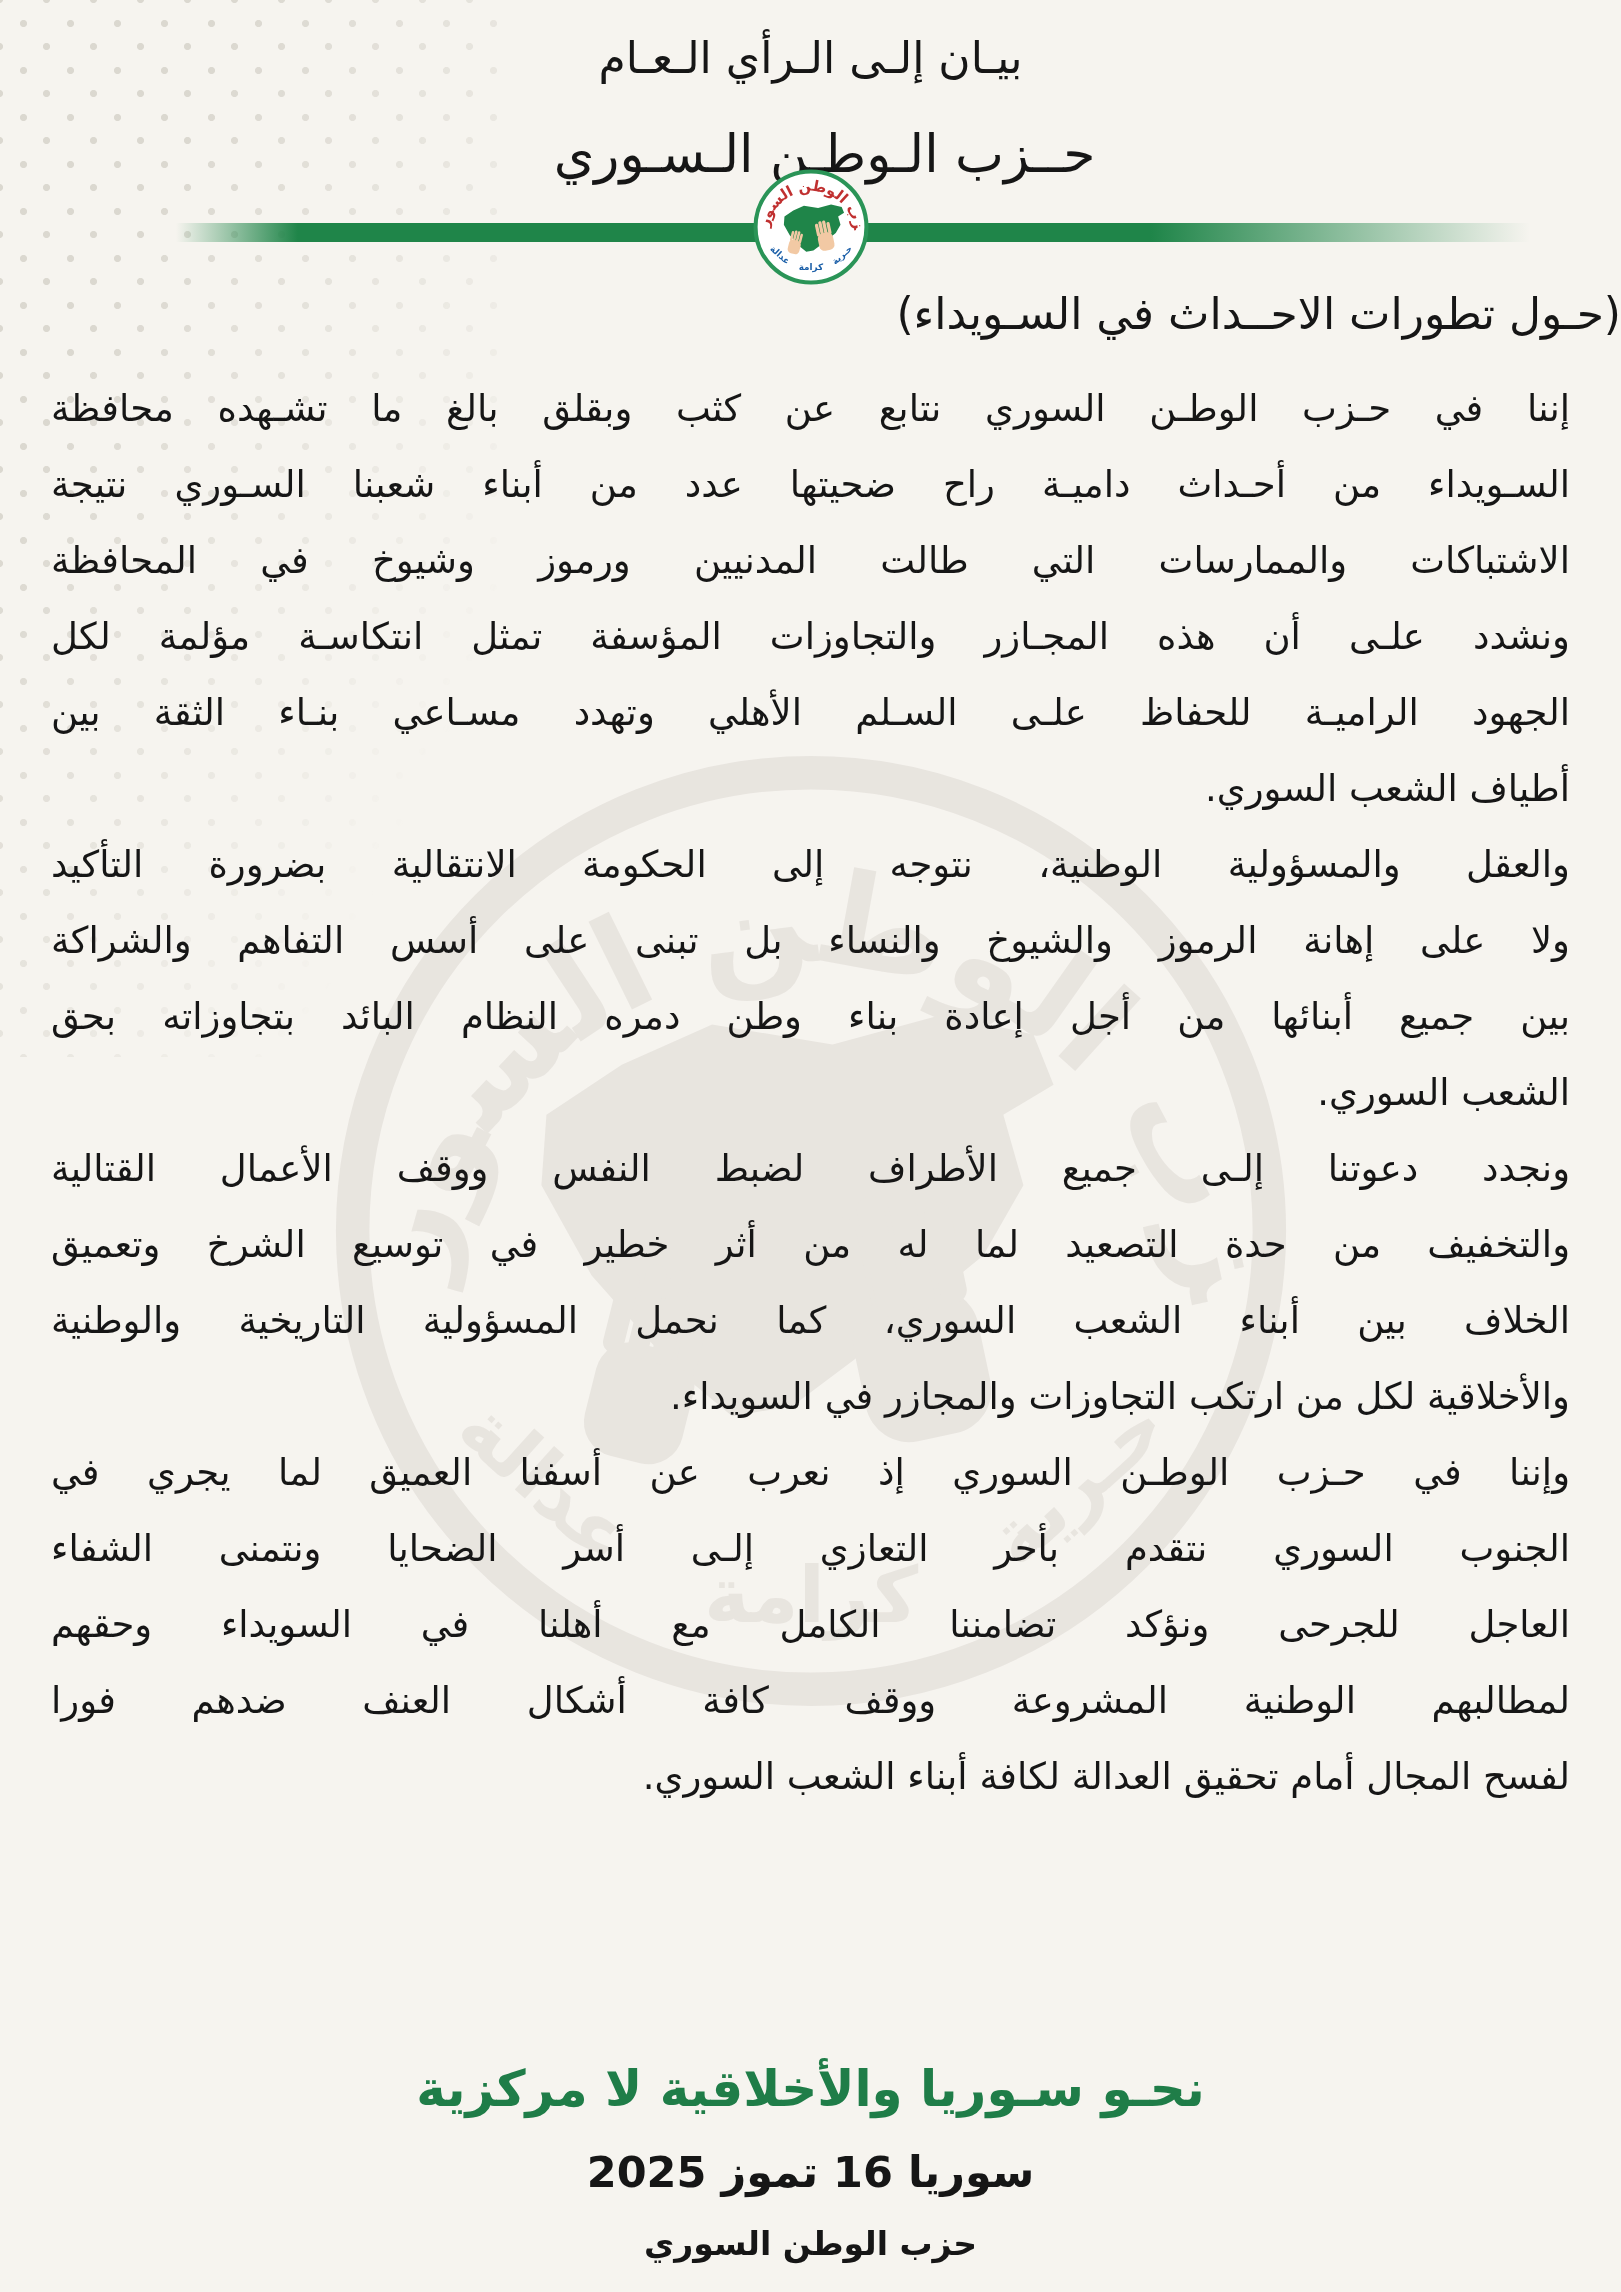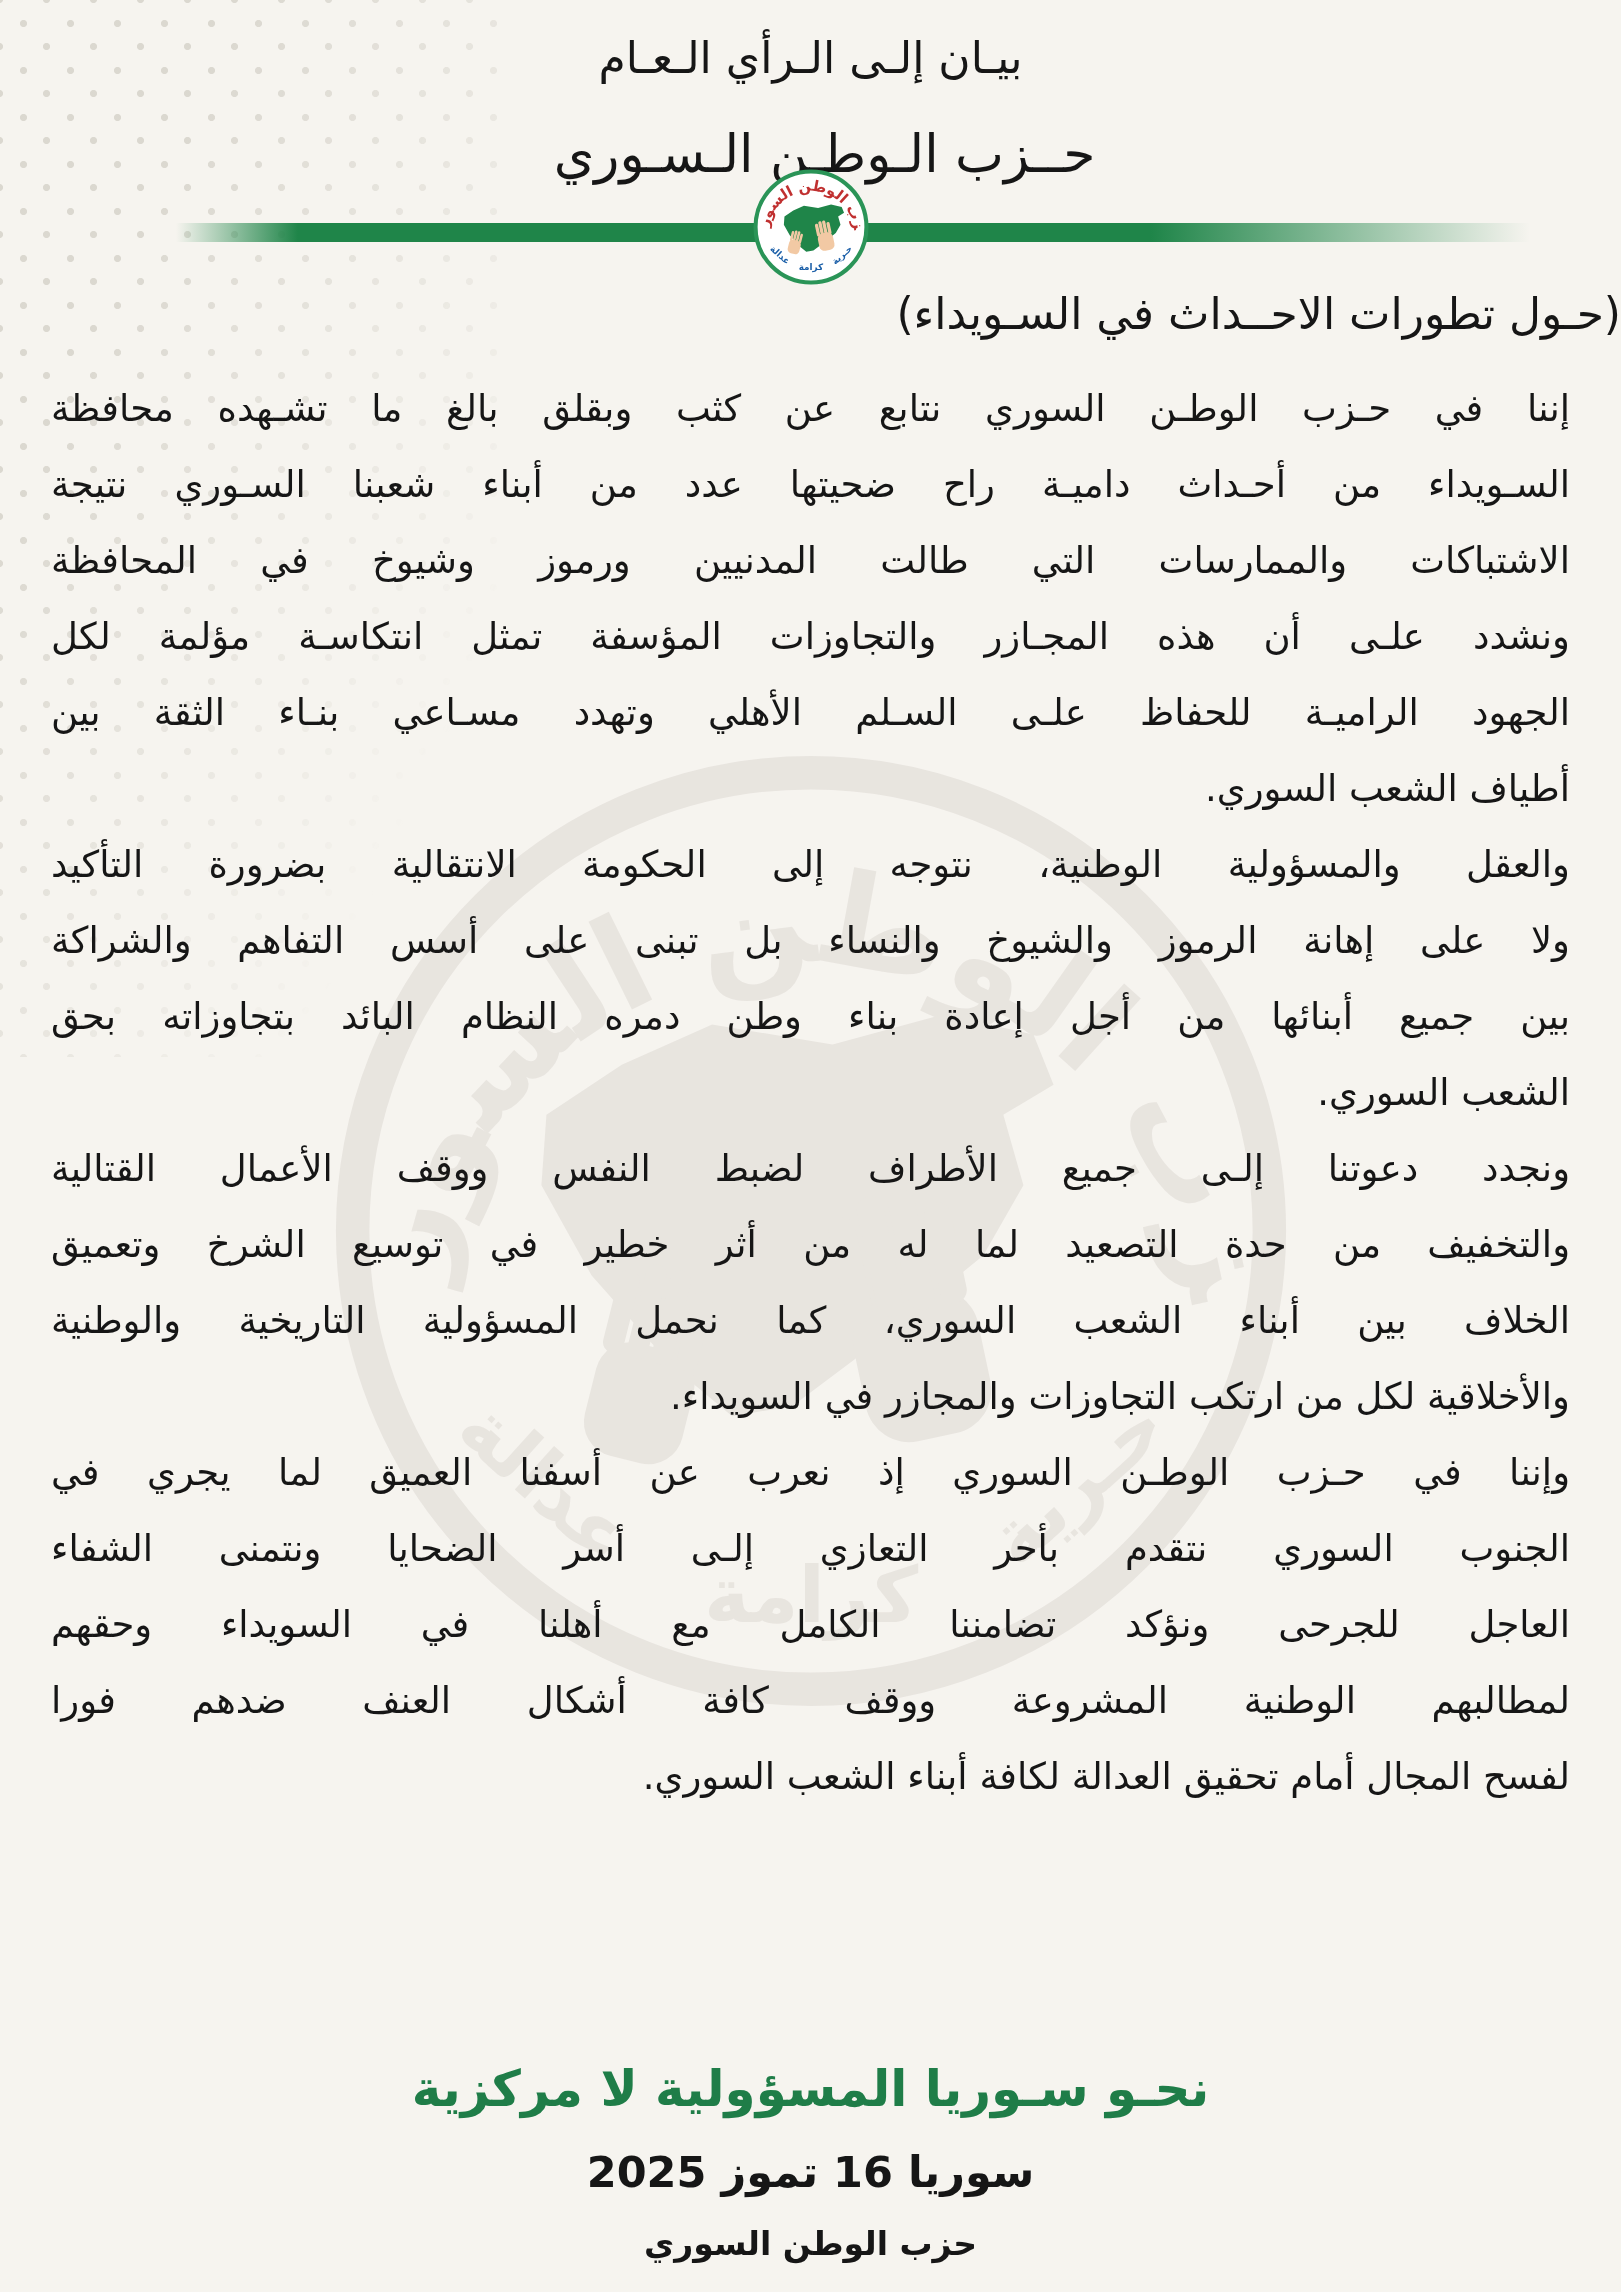--- a/index.html
+++ b/index.html
@@ -181,19 +181,19 @@
         </div>
         <div class="paragraph">
           <div class="line">وإننا في حـزب الوطـن السوري إذ نعرب عن أسفنا العميق لما يجري في</div>
           <div class="line">الجنوب السوري نتقدم بأحر التعازي إلـى أسر الضحايا ونتمنى الشفاء</div>
           <div class="line">العاجل للجرحى ونؤكد تضامننا الكامل مع أهلنا في السويداء وحقهم</div>
           <div class="line">لمطالبهم الوطنية المشروعة ووقف كافة أشكال العنف ضدهم فورا</div>
           <div class="line last">لفسح المجال أمام تحقيق العدالة لكافة أبناء الشعب السوري.</div>
         </div>
       </div>
 
-    <div class="slogan">نحـو سـوريا المسؤولية لا مركزية</div>
+    <div class="slogan">نحـو سـوريا والأخلاقية لا مركزية</div>
     <div class="date-line">سوريا 16 تموز 2025</div>
     <div class="signature">حزب الوطن السوري</div>
 
   </div>
 </div>
 
 
 </body></html>

